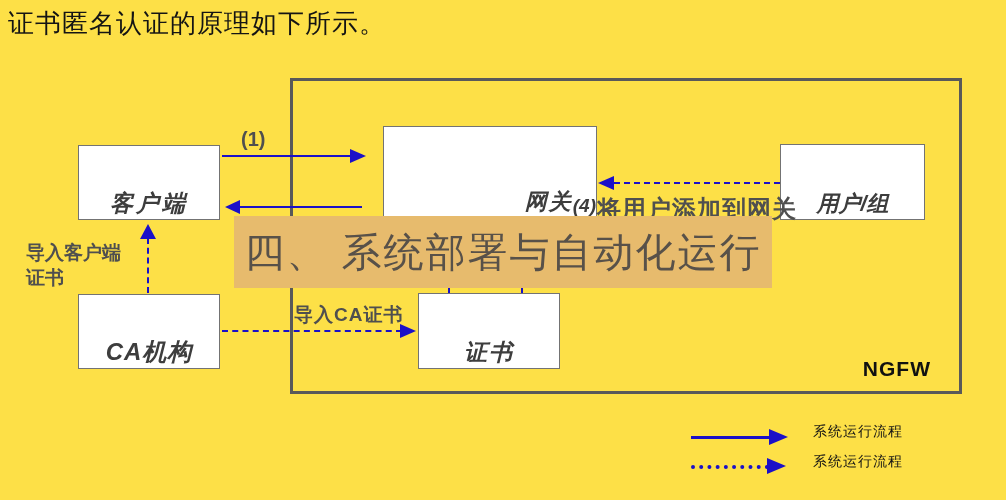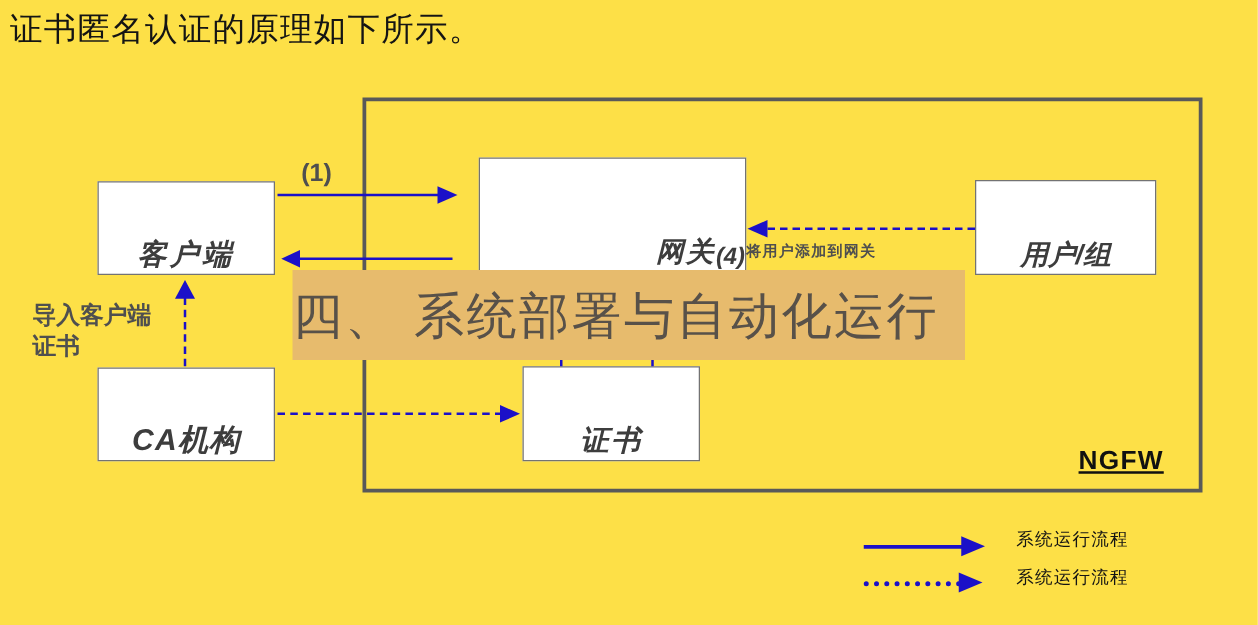--- a/index.html
+++ b/index.html
@@ -10,47 +10,47 @@
     --banner-bg:#e7bb6d;
     --banner-text:#585149;
   }
   *{margin:0;padding:0;box-sizing:border-box;}
   body{background:#ffffff;font-family:"Liberation Sans","DejaVu Sans",sans-serif;}
   .page{position:relative;width:1006px;height:500px;background:#fde047;overflow:hidden;}
 
   .intro{position:absolute;left:8px;top:6px;font-size:26px;font-weight:500;color:var(--text-dark);letter-spacing:1px;}
 
   .outer-box{position:absolute;left:290px;top:78px;width:672px;height:316px;border:3px solid #595959;background:transparent;}
-  .ngfw-label{position:absolute;right:28px;bottom:10px;font-size:21px;font-weight:bold;color:#111;letter-spacing:1px;text-decoration:underline;}
+  .ngfw-label{position:absolute;right:28px;bottom:10px;font-size:21px;font-weight:bold;color:#111;letter-spacing:1px;}
 
   .node{position:absolute;border:1px solid #737373;background:#ffffff;display:flex;align-items:flex-end;justify-content:center;text-align:center;color:#3d3d3d;font-weight:600;font-style:italic;}
   .node-client{left:78px;top:145px;width:142px;height:75px;font-size:23px;letter-spacing:3px;}
   .node-gateway{left:383px;top:126px;width:214px;height:104px;flex-direction:row;justify-content:flex-end;padding-bottom:12px;font-size:22px;letter-spacing:2px;}
   .gateway-step{font-size:19px;font-weight:bold;letter-spacing:0;}
   .node-user-group{left:780px;top:144px;width:145px;height:76px;font-size:22px;}
   .node-ca{left:78px;top:294px;width:142px;height:75px;font-size:24px;letter-spacing:1px;}
   .node-cert{left:418px;top:293px;width:142px;height:76px;font-size:23px;letter-spacing:2px;}
 
   .hline{position:absolute;height:0;border-top:2px solid var(--blue);}
   .hline.dashed{border-top-style:dashed;}
   .hline.thin{border-top-width:2px;}
   .vline{position:absolute;width:0;border-left:2px dashed var(--blue);}
   .ah{position:absolute;width:0;height:0;}
   .ah-right{border-top:7px solid transparent;border-bottom:7px solid transparent;border-left:16px solid var(--blue);}
   .ah-left{border-top:7px solid transparent;border-bottom:7px solid transparent;border-right:16px solid var(--blue);}
   .ah-up{border-left:8px solid transparent;border-right:8px solid transparent;border-bottom:15px solid var(--blue);}
 
   .edge-label{position:absolute;color:var(--label-gray);font-weight:600;}
   .label-step1{left:241px;top:128px;font-size:20px;font-weight:bold;color:#4f4f4f;}
-  .label-add-user{left:597px;top:193px;font-size:12px;letter-spacing:1px;}
+  .label-add-user{left:597px;top:193px;font-size:24px;letter-spacing:1px;}
   .label-import-client{left:26px;top:240px;width:126px;font-size:19px;line-height:25px;text-align:left;}
   .label-import-ca{left:294px;top:302px;font-size:19px;letter-spacing:1px;}
 
   .stub{z-index:1;}
-  .banner{position:absolute;left:234px;top:216px;width:538px;height:72px;background:var(--banner-bg);z-index:5;display:flex;align-items:center;}
+  .banner{position:absolute;left:234px;top:216px;width:538px;height:72px;background:var(--banner-bg);z-index:5;display:flex;align-items:center;justify-content:center;}
   .banner-title{font-size:40px;color:var(--banner-text);font-weight:500;letter-spacing:2px;white-space:pre;}
   .legend-line-solid{left:691px;top:436px;width:80px;border-top-width:3px;}
   .legend-head-solid{left:769px;top:429px;border-top-width:8px;border-bottom-width:8px;border-left-width:19px;}
   .legend-line-dotted{left:691px;top:465px;width:78px;border-top:4px dotted var(--blue);}
   .legend-head-dotted{left:767px;top:458px;border-top-width:8px;border-bottom-width:8px;border-left-width:19px;}
   .legend-label{position:absolute;font-size:14px;color:var(--text-dark);font-weight:400;letter-spacing:1px;}
   .legend-label-1{left:813px;top:423px;}
   .legend-label-2{left:813px;top:453px;}
 </style>
 </head>
@@ -101,20 +101,21 @@
 
   <div class="vline" style="left:147px;top:238px;height:55px;"></div>
   <div class="ah ah-up" style="left:140px;top:224px;"></div>
   <div class="edge-label label-import-client">
     <div>导入客户端</div>
     <div>证书</div>
   </div>
 
   <div class="hline dashed" style="left:222px;top:330px;width:180px;"></div>
   <div class="ah ah-right" style="left:400px;top:324px;"></div>
+  <div class="edge-label label-import-ca">导入CA证书</div>
 
   <div class="banner">
     <div class="banner-title">四、 系统部署与自动化运行</div>
   </div>
 
   <div class="hline legend-line-solid"></div>
   <div class="ah ah-right legend-head-solid"></div>
   <div class="legend-label legend-label-1">系统运行流程</div>
 
   <div class="hline legend-line-dotted"></div>

